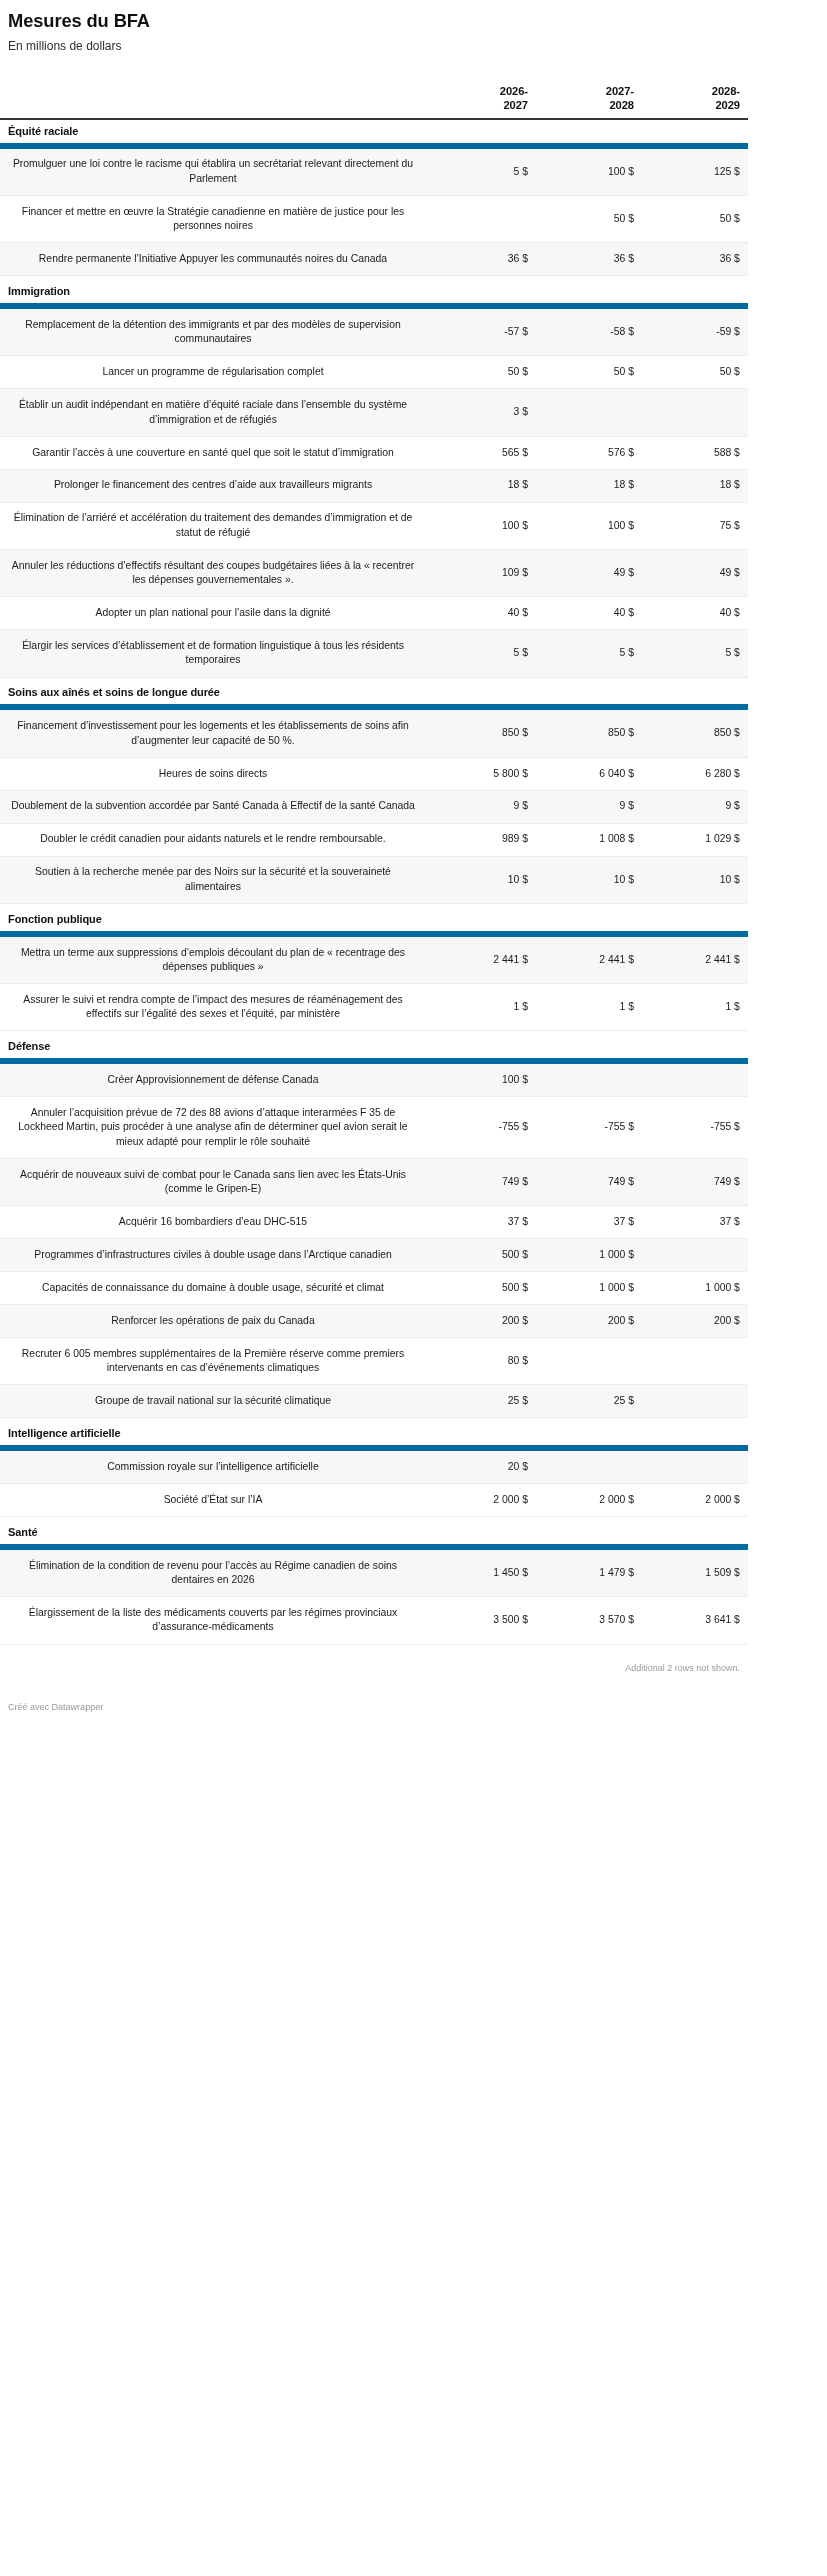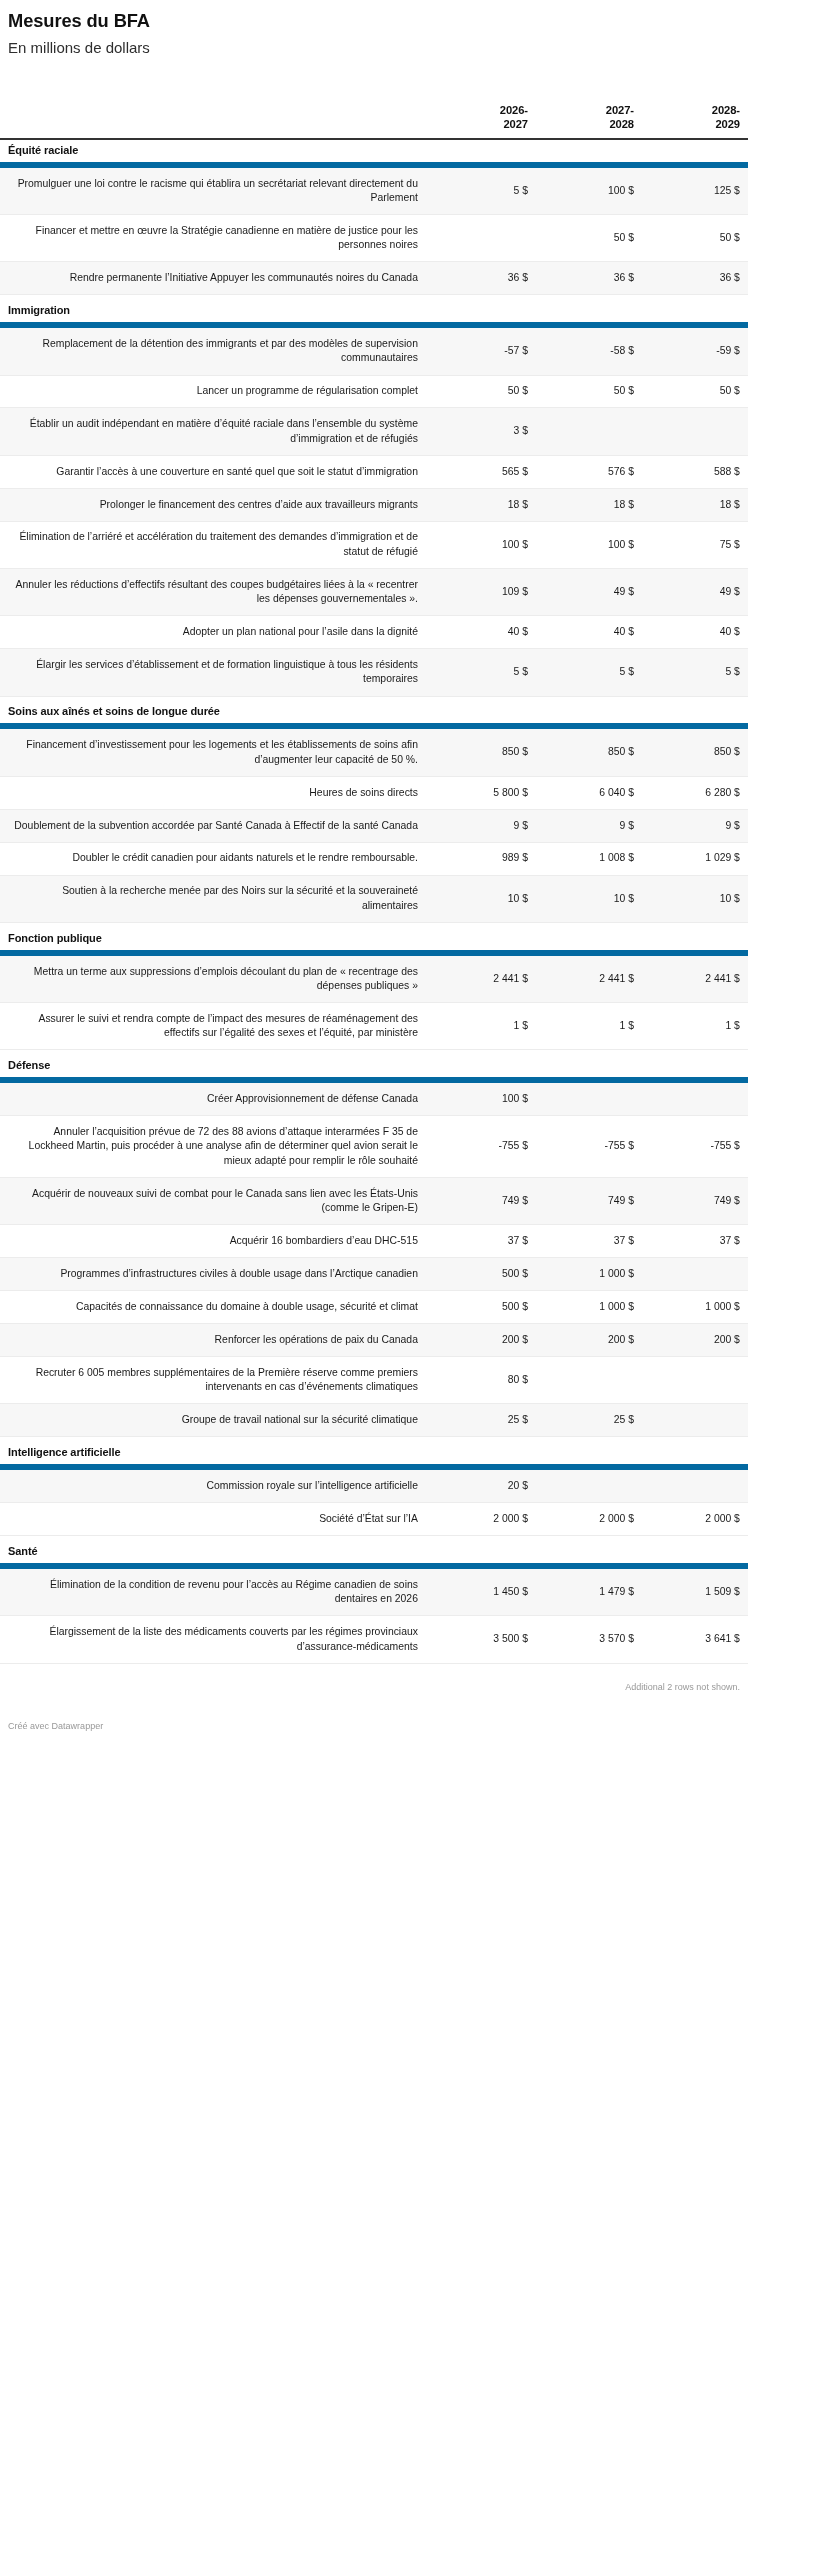--- a/index.html
+++ b/index.html
@@ -27,33 +27,33 @@
   }
   .chart-title {
     font-size: 18.3px;
     line-height: 1.18;
     font-weight: 700;
     letter-spacing: -0.1px;
     color: #111111;
     margin: 0 0 6.8px 0;
   }
   .chart-subtitle {
-    font-size: 15px;
+    font-size: 12px;
     line-height: 1.35;
     font-weight: 400;
     color: #2e2e2e;
     margin: 0;
   }
 
   
   table.dw-table {
     width: 100%;
     border-collapse: collapse;
     table-layout: fixed;
-    margin-top: 46px;
+    margin-top: 31px;
   }
   table.dw-table col.c-label { width: 57.5%; }
   table.dw-table col.c-val   { width: 14.1666%; }
 
   thead th {
     font-size: 11.2px;
     font-weight: 700;
     color: #111111;
     text-align: right;
     vertical-align: bottom;
@@ -85,21 +85,21 @@
   
   tr.data-row > td {
     font-size: 10.4px;
     line-height: 1.38;
     color: #1a1a1a;
     padding: 8.8px 8.1px 8.8px 8.1px;
     vertical-align: middle;
     border-bottom: 0.7px solid #ececec;
   }
   tr.data-row > td.label {
-    text-align: right;
+    text-align: center;
     padding-right: 12.2px;
   }
   tr.data-row > td.val {
     text-align: right;
     white-space: nowrap;
     padding-left: 5.4px;
   }
   tr.data-row.alt > td {
     background: #f7f7f7;
   }

